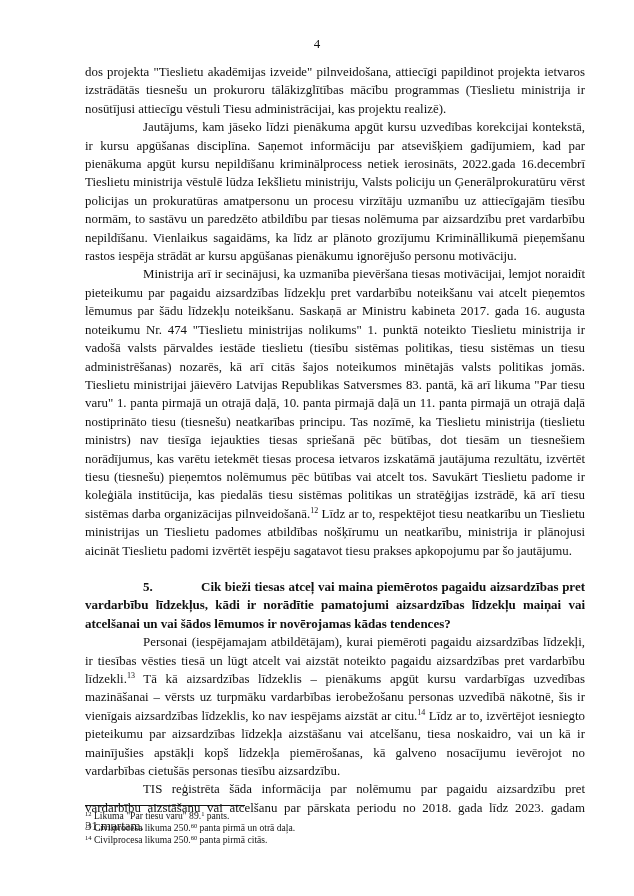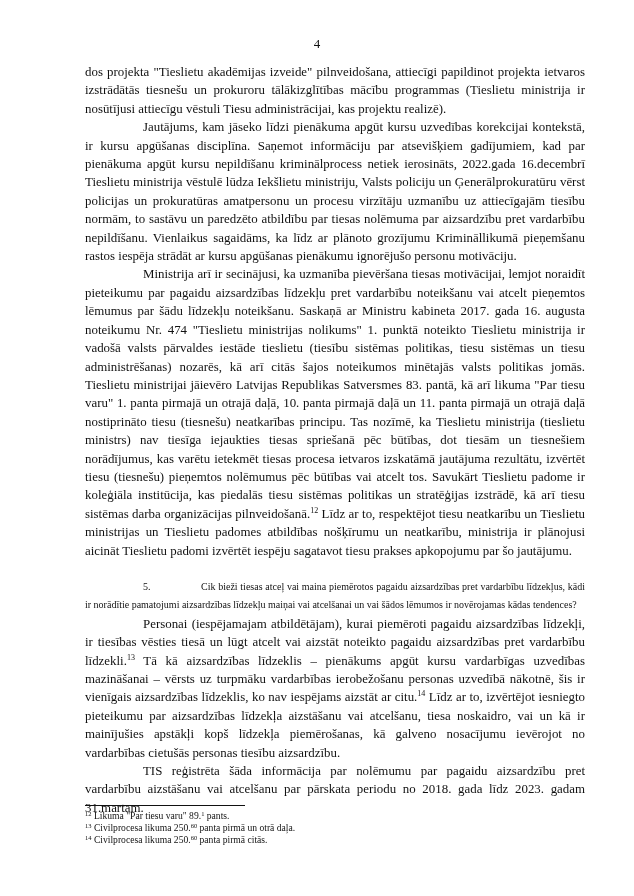--- a/index.html
+++ b/index.html
@@ -4,21 +4,21 @@
 <style>
   html, body { margin: 0; padding: 0; background: #ffffff; }
   body { width: 634px; height: 896px; position: relative; overflow: hidden;
          font-family: "Liberation Serif", "DejaVu Serif", serif; color: #111; }
   .page-number { position: absolute; top: 36px; left: 0; width: 634px; text-align: center;
                  font-size: 13px; }
   .body-text { position: absolute; top: 63px; left: 85px; width: 500px; }
   p { margin: 0; font-size: 12.9px; line-height: 18.4px; text-align: justify; }
   p.indent { text-indent: 58px; }
   sup { font-size: 8px; line-height: 0; vertical-align: 5px; }
-  .question { margin-top: 18px; font-weight: normal; font-size: 10px; line-height: 18.4px;
+  .question { margin-top: 18px; font-weight: bold; font-size: 13px; line-height: 18.4px;
               text-align: justify; }
   .question .qnum-inner { display: inline-block; width: 58px; }
   .footnotes { position: absolute; top: 805px; left: 85px; width: 500px; }
   .fn-rule { width: 160px; border-top: 1px solid #111; margin-bottom: 4px; }
   .fn { font-size: 9.6px; line-height: 12.2px; }
   .fn sup { font-size: 6.5px; vertical-align: 3px; }
 </style>
 </head>
 <body>
 

